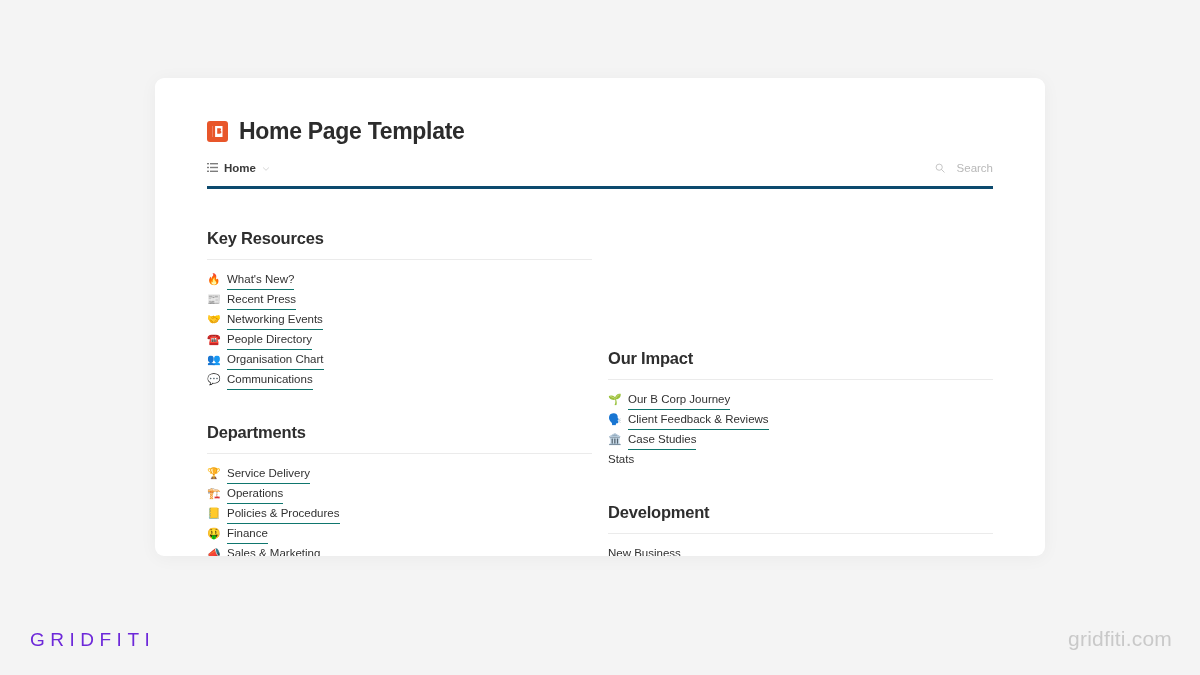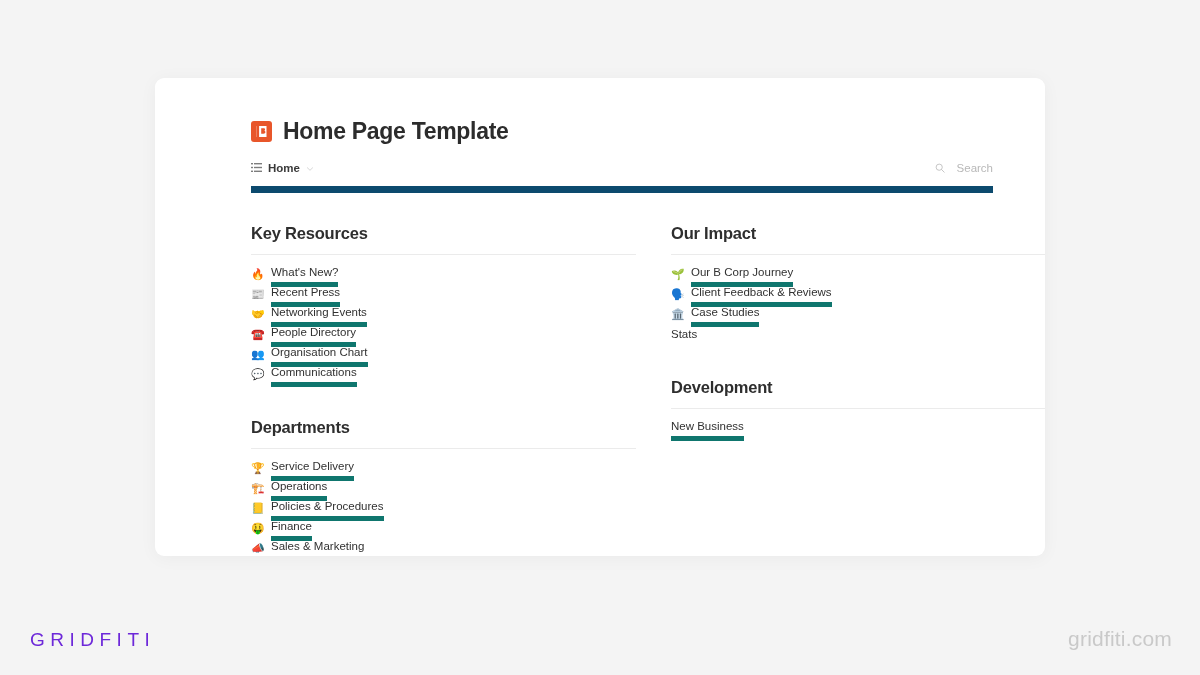--- a/index.html
+++ b/index.html
@@ -48,21 +48,20 @@
   .card {
     position: absolute;
     left: 155px;
     top: 78px;
     width: 890px;
     height: 478px;
     background: #ffffff;
     border-radius: 9px;
     overflow: hidden;
     box-shadow: 0 2px 18px rgba(0,0,0,0.045);
-    padding-left: 44px;
   }
 
   .card-inner {
     padding: 40px 52px 0 52px;
     height: 100%;
   }
 
   
   .page-title-row {
     display: flex;
@@ -87,21 +86,21 @@
     color: #2c2c2c;
     letter-spacing: -0.3px;
   }
 
   
   .bar {
     display: flex;
     align-items: center;
     justify-content: space-between;
     padding-bottom: 9px;
-    border-bottom: 7px solid #0c4a6e;
+    border-bottom: 3px solid #0c4a6e;
   }
   .crumb {
     display: flex;
     align-items: center;
     gap: 6px;
   }
   .crumb-icon { display:block; flex:none; }
   .crumb-label {
     font-size: 11.5px;
     font-weight: 700;
@@ -116,22 +115,23 @@
   }
   .search-icon { display:block; flex:none; }
   .search-label {
     font-size: 11.5px;
     color: #b8b8b8;
   }
 
   
   .columns {
     display: flex;
-    gap: 35px;
-    margin-top: 31px;
+    gap: 16px;
+    margin-top: 40px;
+    align-items: flex-end;
   }
   .col { width: 385px; flex: none; }
 
   .section { margin-bottom: 34px; }
   .section:last-child { margin-bottom: 0; }
 
   .section-title {
     font-size: 16.5px;
     font-weight: 700;
     color: #2e2e2e;
@@ -153,21 +153,21 @@
     font-size: 11px;
     line-height: 1;
     width: 13px;
     text-align: center;
     flex: none;
     font-family: "DejaVu Sans", sans-serif;
   }
   .link-text {
     font-size: 11.5px;
     color: #313131;
-    border-bottom: 5px solid #0f766e;
+    border-bottom: 1px solid #0f766e;
     line-height: 20px;
   }
   .link-row.plain .link-text { border-bottom: none; }
 </style>
 </head>
 <body>
 
 <div class="stage">
 
   <div class="wm-left">GRIDFITI</div>

